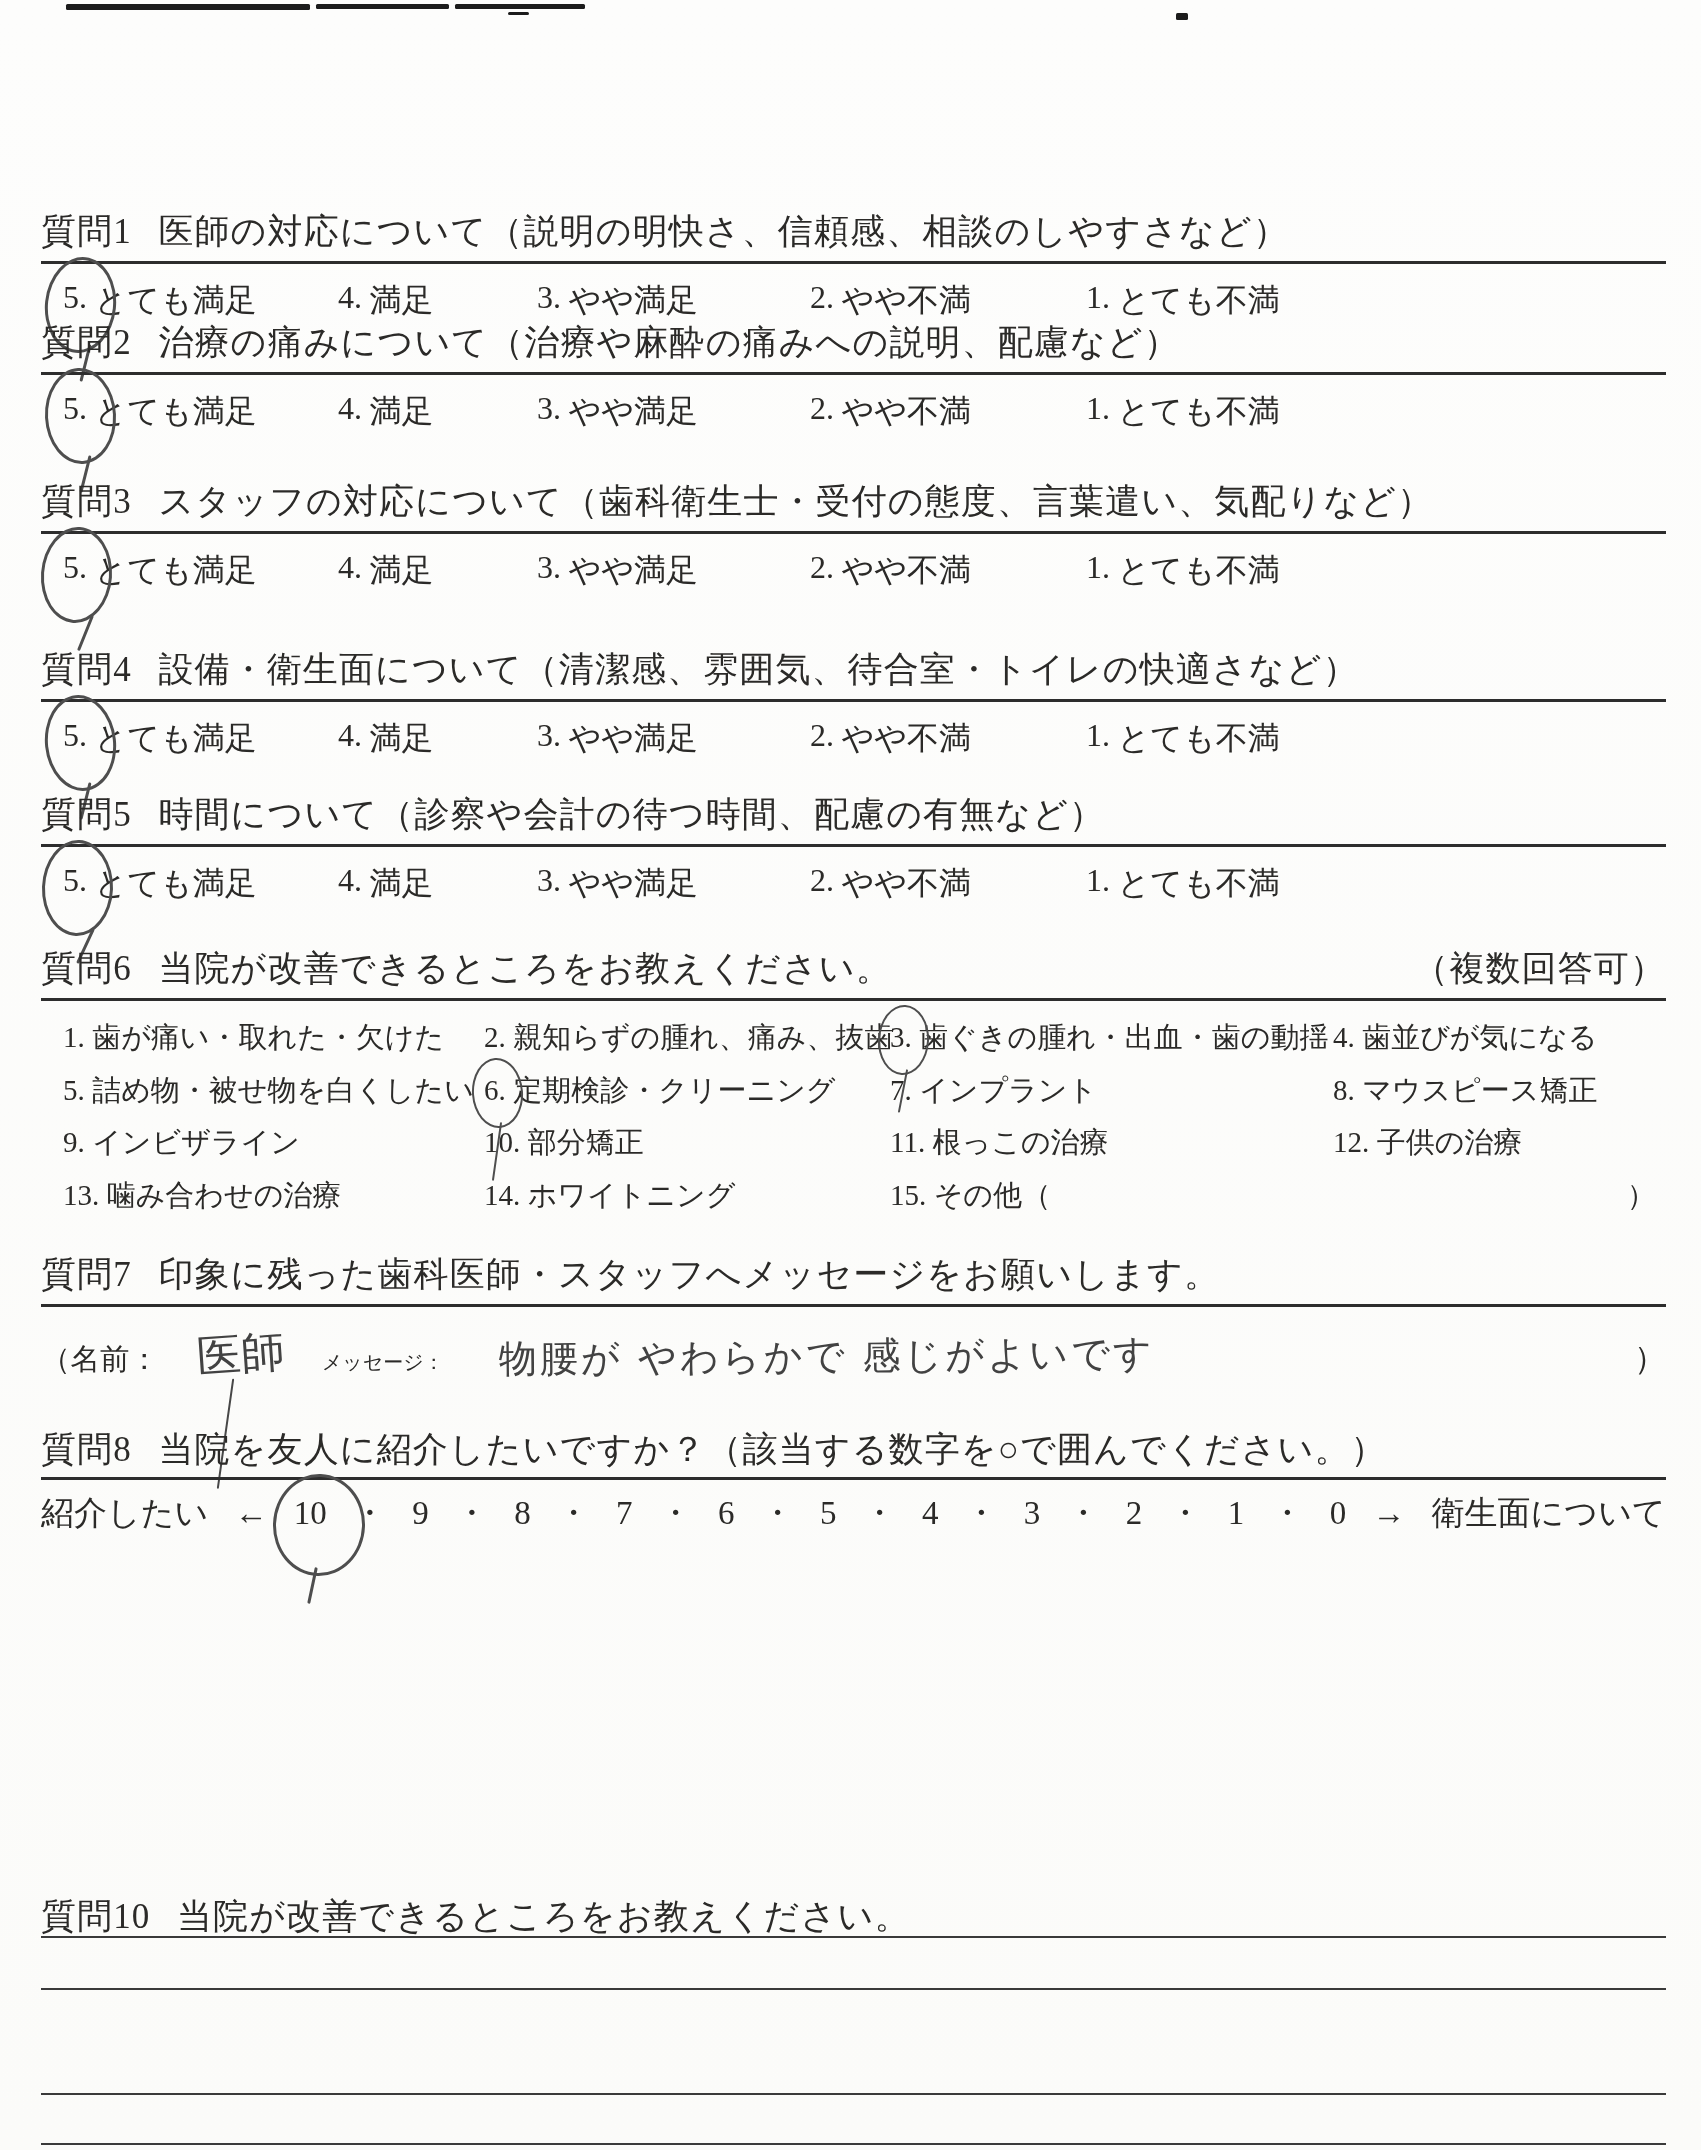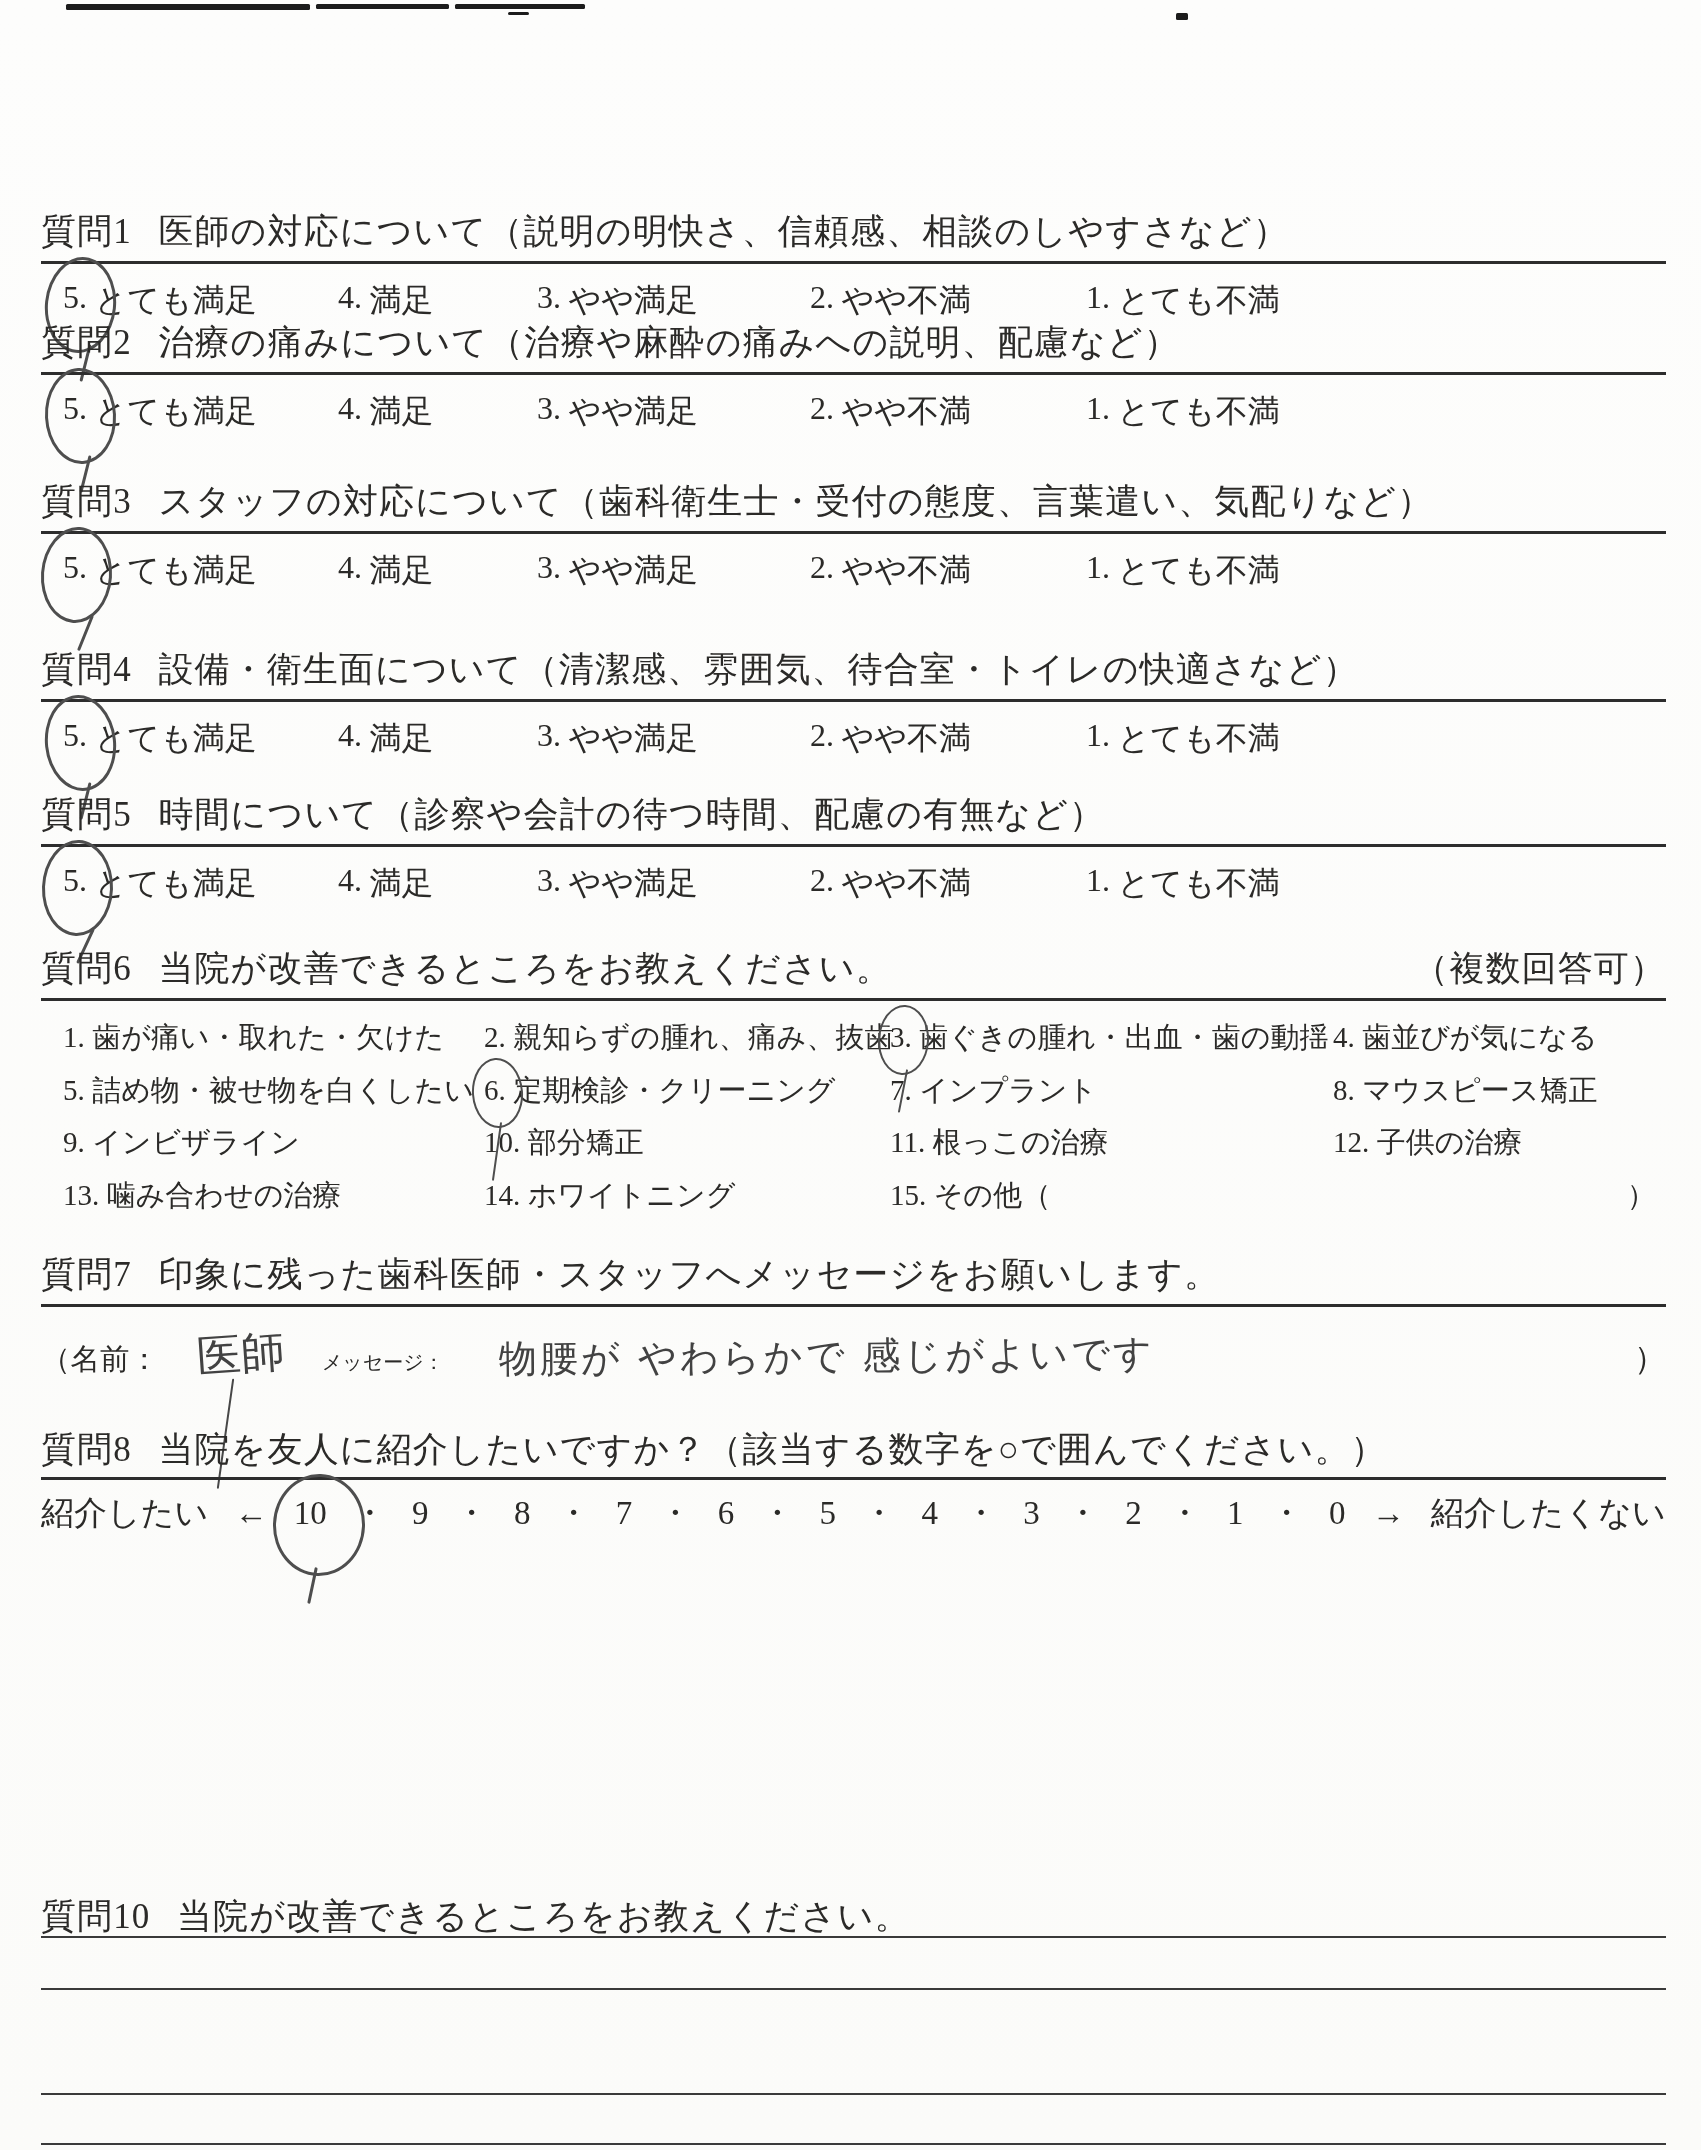--- a/index.html
+++ b/index.html
@@ -378,21 +378,21 @@
       <span>4</span>
       <span>・</span>
       <span>3</span>
       <span>・</span>
       <span>2</span>
       <span>・</span>
       <span>1</span>
       <span>・</span>
       <span>0</span>
       <span>→</span>
-      <span>紹介したくない</span>
+      <span>衛生面について</span>
     </div>
   </div>
 
 
   <div class="qblock" style="top:1893px;height:258px;">
     <div class="q-header">
       <span class="q-label">質問10</span>
       <span>当院が改善できるところをお教えください。</span>
     </div>
     <div class="ans-line" style="top:43px;"></div>

